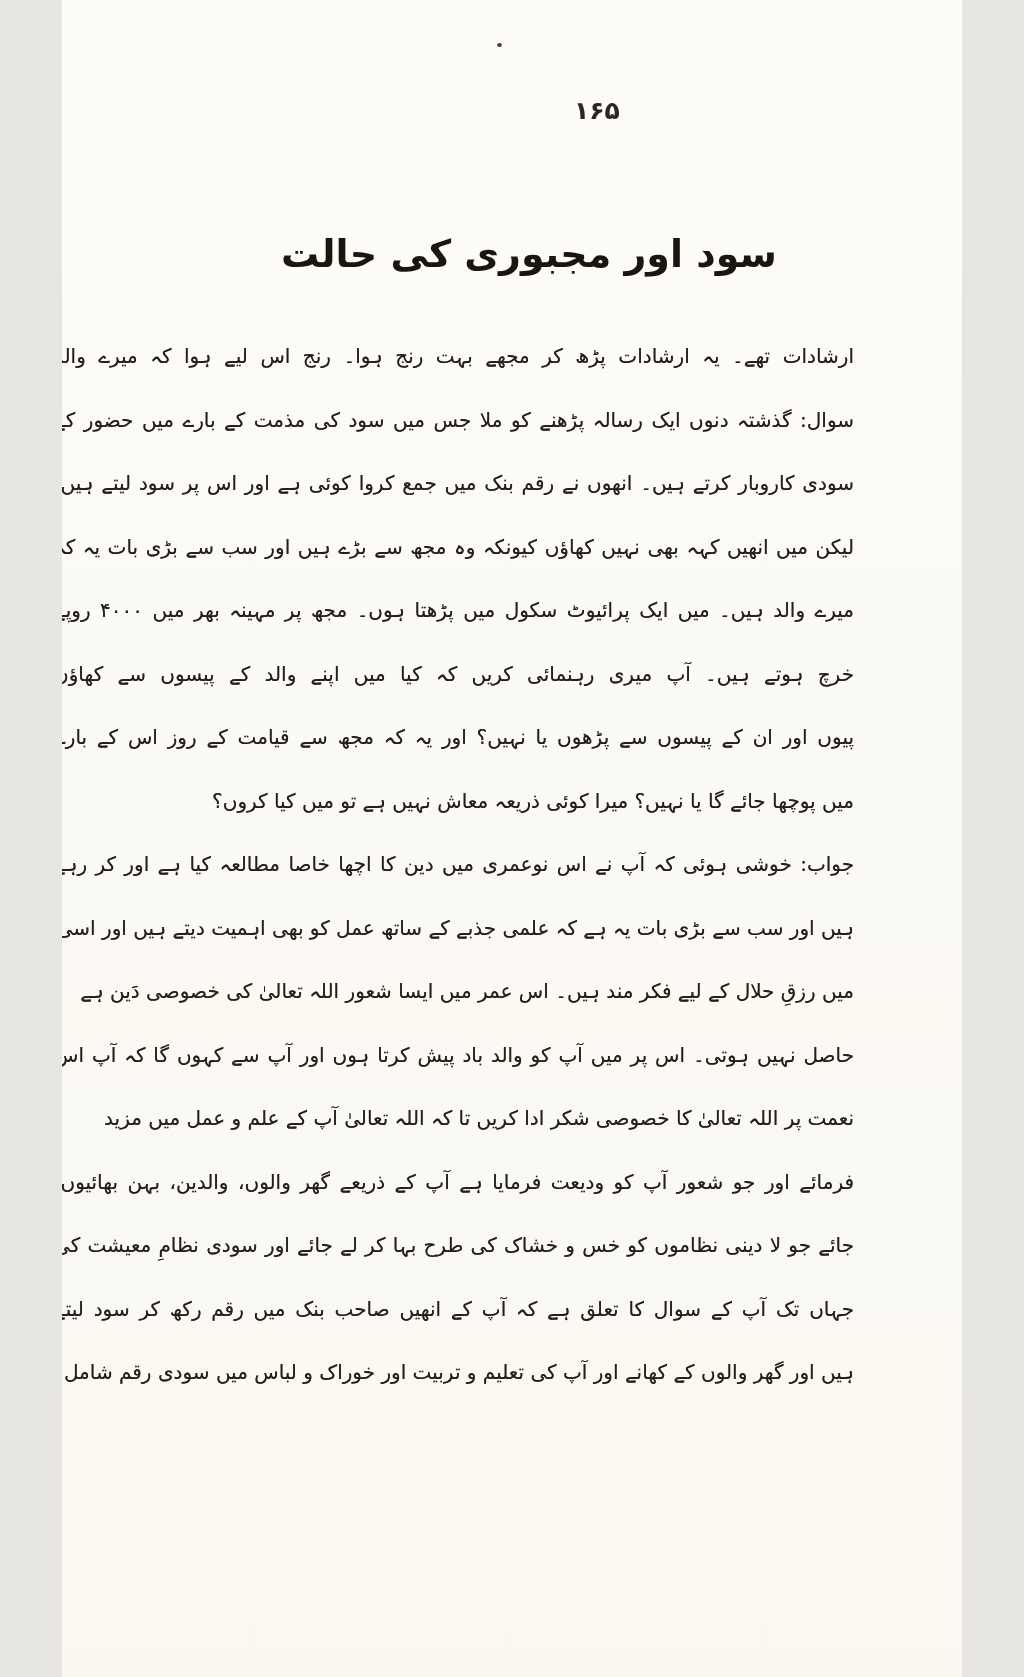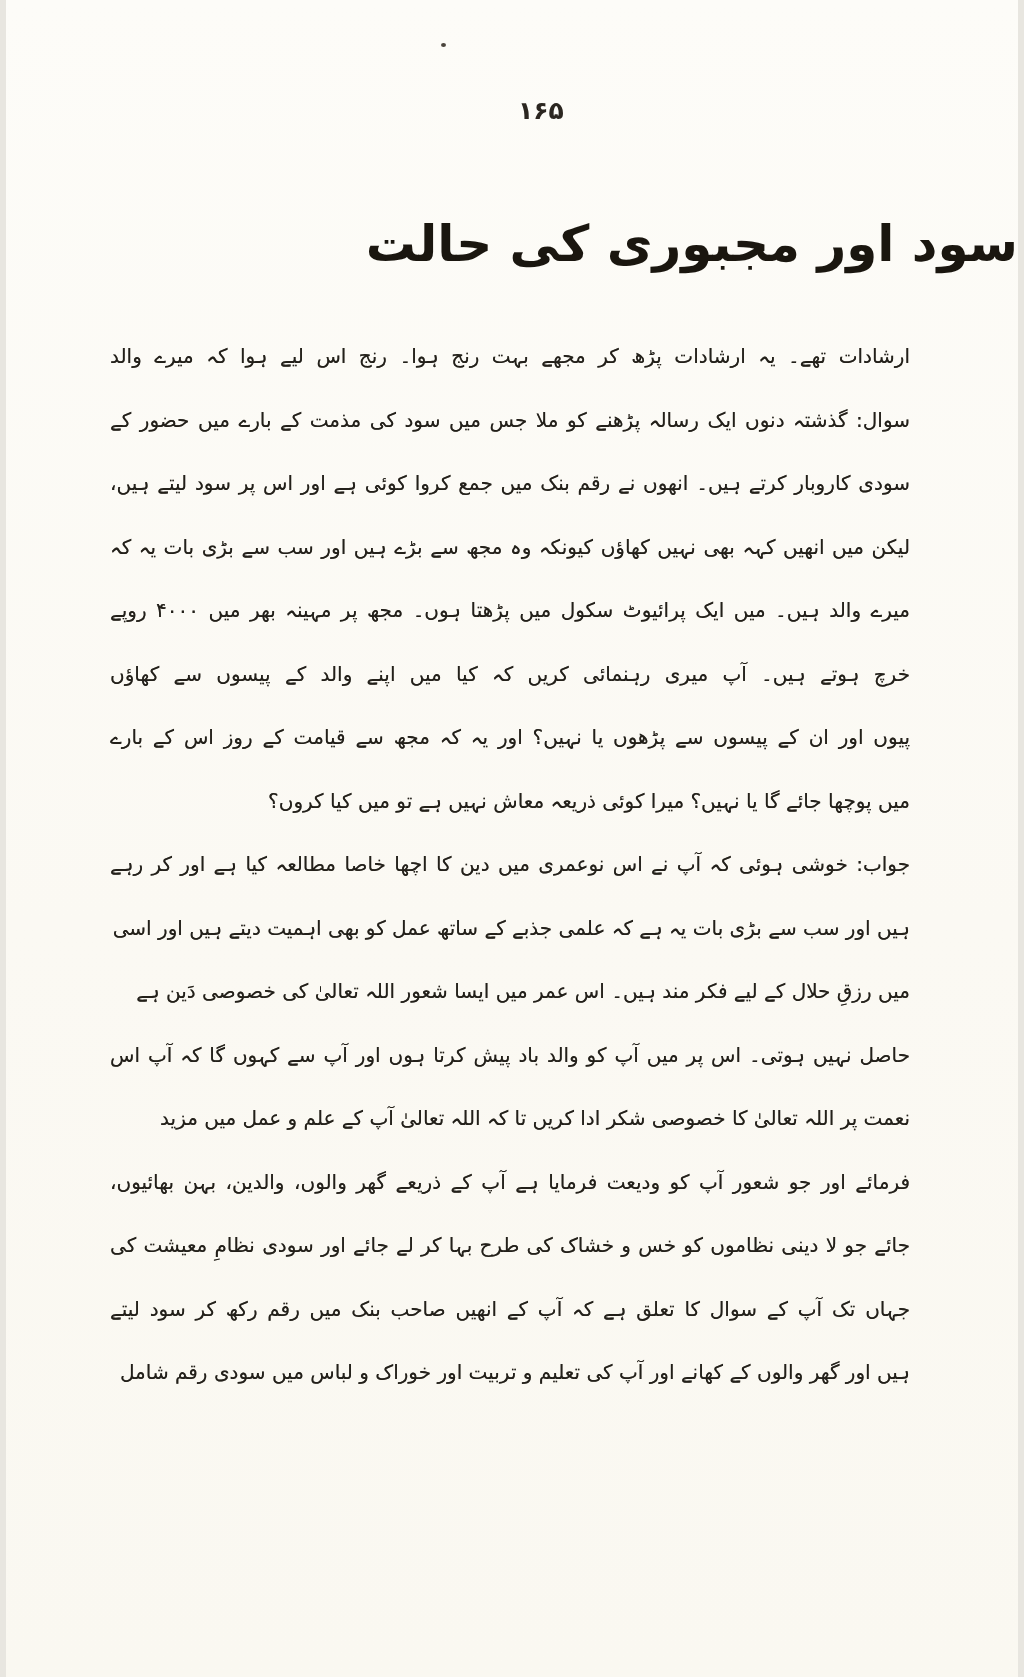--- a/index.html
+++ b/index.html
@@ -2,21 +2,21 @@
 <html lang="ur" dir="rtl"><head>
 <meta charset="utf-8">
 <style>
   html, body {
     margin: 0;
     padding: 0;
     background: #e8e6e0;
   }
   .page {
     position: relative;
-    width: 1012px;
+    width: 900px;
     height: 1677px;
     margin: 0 auto;
     background: #fcfaf5;
     background-image: linear-gradient(180deg, #fdfcf8 0%, #fbf9f3 55%, #faf8f1 100%);
     overflow: hidden;
     direction: rtl;
     font-family: "DejaVu Sans", sans-serif;
     color: #211d17;
   }
   .noise-dot {
@@ -35,23 +35,23 @@
     font-size: 25px;
     font-weight: bold;
     letter-spacing: 3px;
     color: #2b2620;
   }
   .title {
     position: absolute;
     top: 215px;
     left: 0;
     width: 100%;
-    margin: 0;
-    text-align: right;
-    font-size: 50px;
+    margin: 17px;
+    text-align: center;
+    font-size: 38px;
     font-weight: 700;
     color: #1a160f;
   }
   .body-text {
     position: absolute;
     top: 325px;
     right: 108px;
     width: 800px;
   }
   .line {

